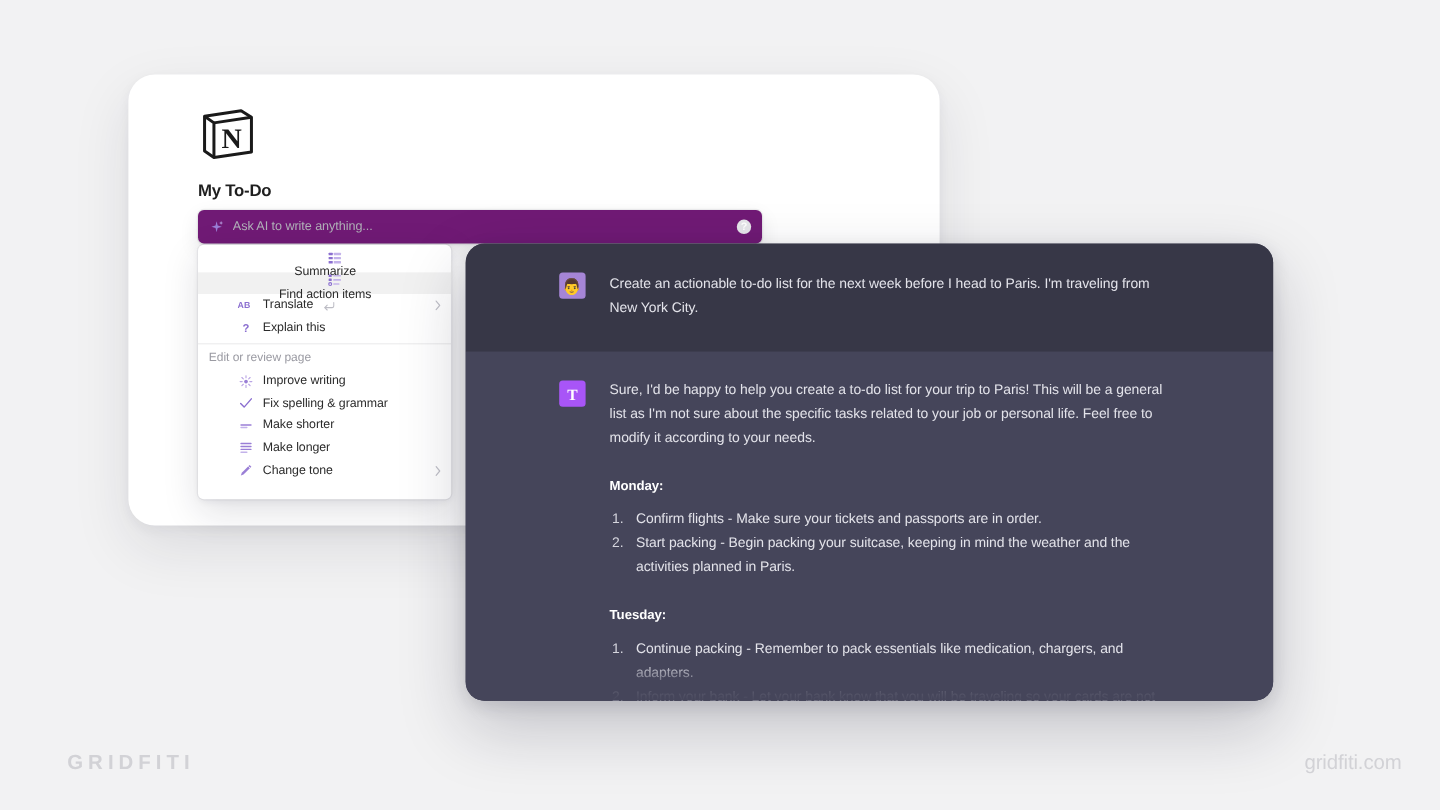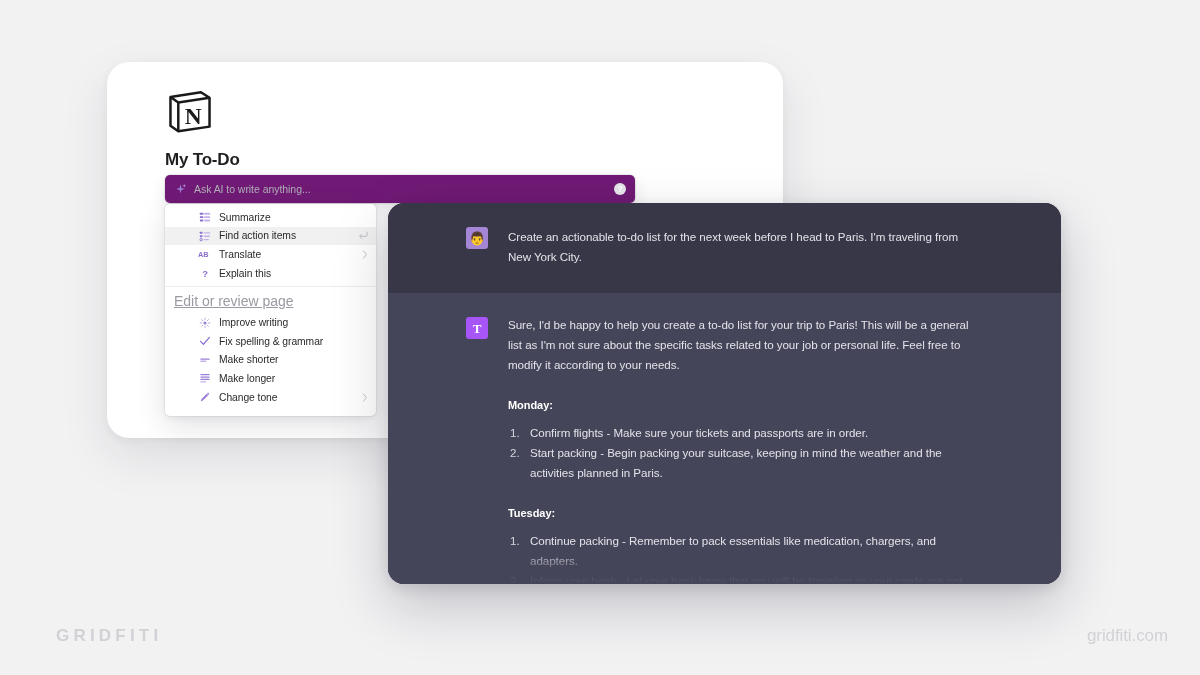--- a/index.html
+++ b/index.html
@@ -22,21 +22,21 @@
     overflow:hidden;
   }
   .notion-logo{
     position:absolute; left:58px; top:24px;
     width:50px; height:50px;
   }
   .notion-logo svg{ display:block; width:50px; height:50px; }
 
   .page-title{
     position:absolute; left:58px; top:88px;
-    font-size:17px; font-weight:700; color:#1f1f1f;
+    font-size:14px; font-weight:700; color:#1f1f1f;
     letter-spacing:-0.2px;
   }
 
   
   .ai-bar{
     position:absolute; left:58px; top:113px;
     width:470px; height:28px;
     background:#701a75;
     border-radius:5px;
     box-shadow:0 0 0 1px rgba(20,20,40,.055), 0 6px 16px rgba(25,25,50,.10), 0 1px 3px rgba(25,25,50,.07);
@@ -64,42 +64,41 @@
     box-shadow:0 0 0 1px rgba(20,20,40,.05), 0 10px 30px rgba(25,25,50,.13), 0 2px 6px rgba(25,25,50,.06);
     overflow:hidden;
     padding-top:4px;
     z-index:6;
   }
   .menu-item{
     display:flex; align-items:center;
     height:18.6px; padding:0 8px 0 9px;
     cursor:default;
   }
-  .menu-item.active{ background:#f1f1f1; }
+  .menu-item.active{ background:#f1f1f1;flex-direction:column; }
   .mi-icon{
     width:13px; flex:0 0 13px; margin-right:8px;
     display:flex; align-items:center; justify-content:center;margin-left:24px;
   }
   .mi-icon svg{ display:block; }
   .mi-label{
     font-size:10.3px; color:#2a2a2a; letter-spacing:-0.05px;
     white-space:nowrap; flex:1;
   }
   .mi-right{
     font-size:9px; color:#b9b9c0; flex:0 0 auto; padding-left:6px;
     line-height:1;
   }
   .mi-right svg{ display:block; }
   .menu-sep{
     height:1px; background:#ededee; margin:4px 0 4px 0;
   }
   .menu-section{
-    font-size:14px; color:#9a9aa2; padding:2px 0 4px 9px;
+    font-size:10px; color:#9a9aa2; padding:2px 0 4px 9px;
     letter-spacing:-0.02px;
-    text-decoration:underline;
   }
 
   
   .chat-panel{
     position:absolute;
     left:388px; top:203px;
     width:673px; height:381px;
     background:#3d3d4e;
     border-radius:16px;
     overflow:hidden;

